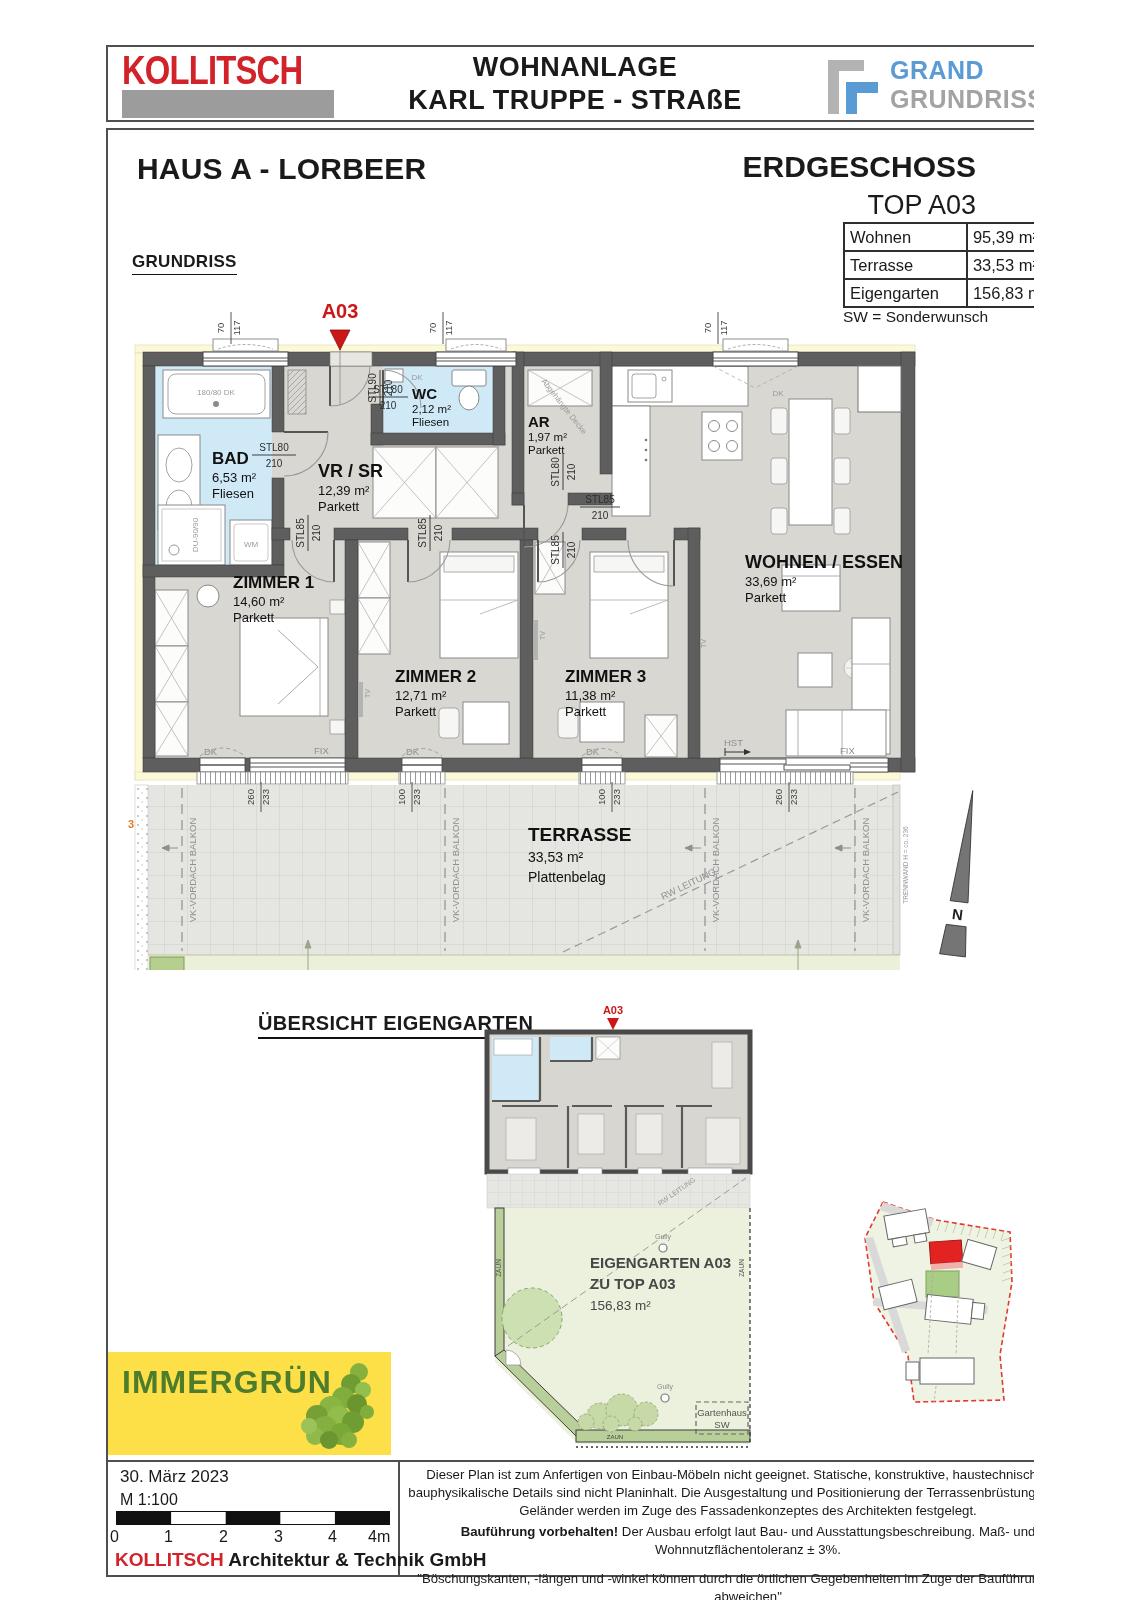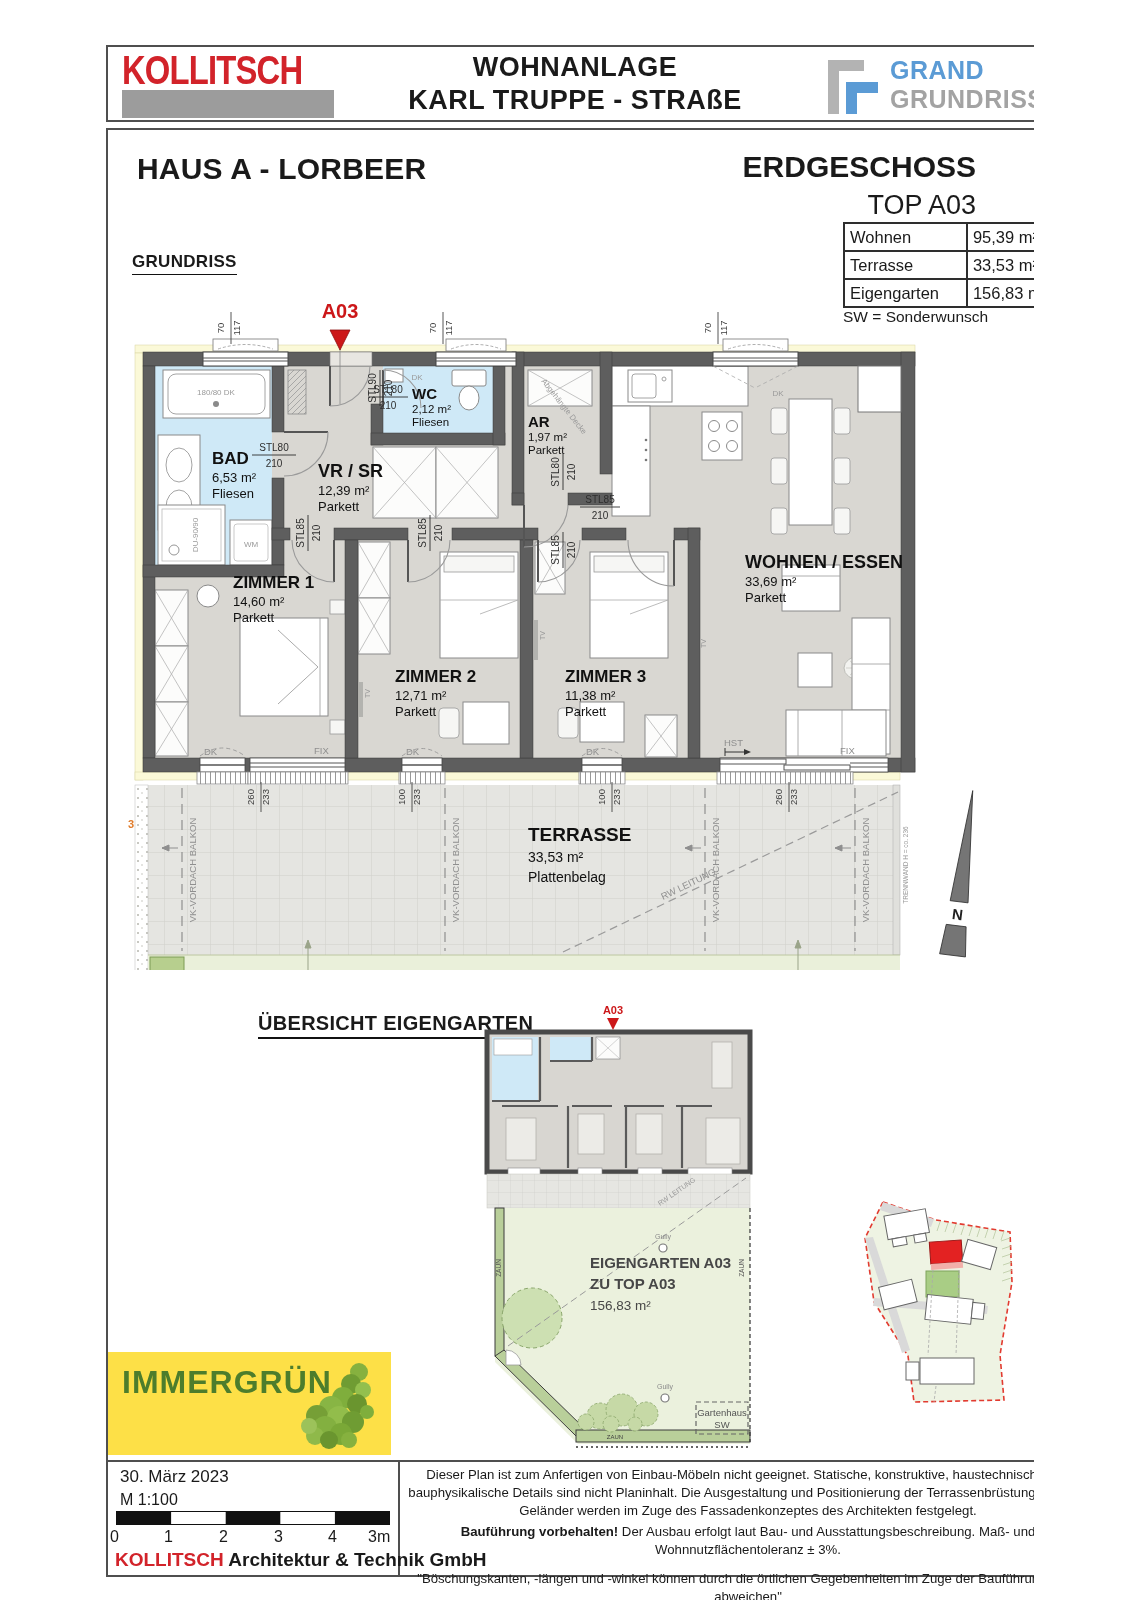--- a/index.html
+++ b/index.html
@@ -703,21 +703,21 @@
     <rect x="0.5" y="0.5" width="54.6" height="13" fill="#111"></rect>
     <rect x="109.7" y="0.5" width="54.6" height="13" fill="#111"></rect>
     <rect x="218.9" y="0.5" width="54.6" height="13" fill="#111"></rect>
   </svg>
   <div class="abs f-ticks">
     <span style="left:0px">0</span>
     <span style="left:54px">1</span>
     <span style="left:109px">2</span>
     <span style="left:164px">3</span>
     <span style="left:218px">4</span>
-    <span style="left:258px">3m</span>
+    <span style="left:258px">4m</span>
   </div>
   <div class="abs f-company">
     <span class="red">KOLLITSCH</span><span> Architektur &amp; Technik GmbH</span>
   </div>
 
   <div class="abs f-disclaimer">
     <p>Dieser Plan ist zum Anfertigen von Einbau-Möbeln nicht geeignet. Statische, konstruktive, haustechnische und bauphysikalische Details sind nicht Planinhalt. Die Ausgestaltung und Positionierung der Terrassenbrüstungen sowie Geländer werden im Zuge des Fassadenkonzeptes des Architekten festgelegt.</p>
     <p><b>Bauführung vorbehalten!</b><span> Der Ausbau erfolgt laut Bau- und Ausstattungsbeschreibung. Maß- und Wohnnutzflächentoleranz ± 3%.</span></p>
     <p class="p3">"Böschungskanten, -längen und -winkel können durch die örtlichen Gegebenheiten im Zuge der Bauführung noch abweichen"</p>
   </div>

